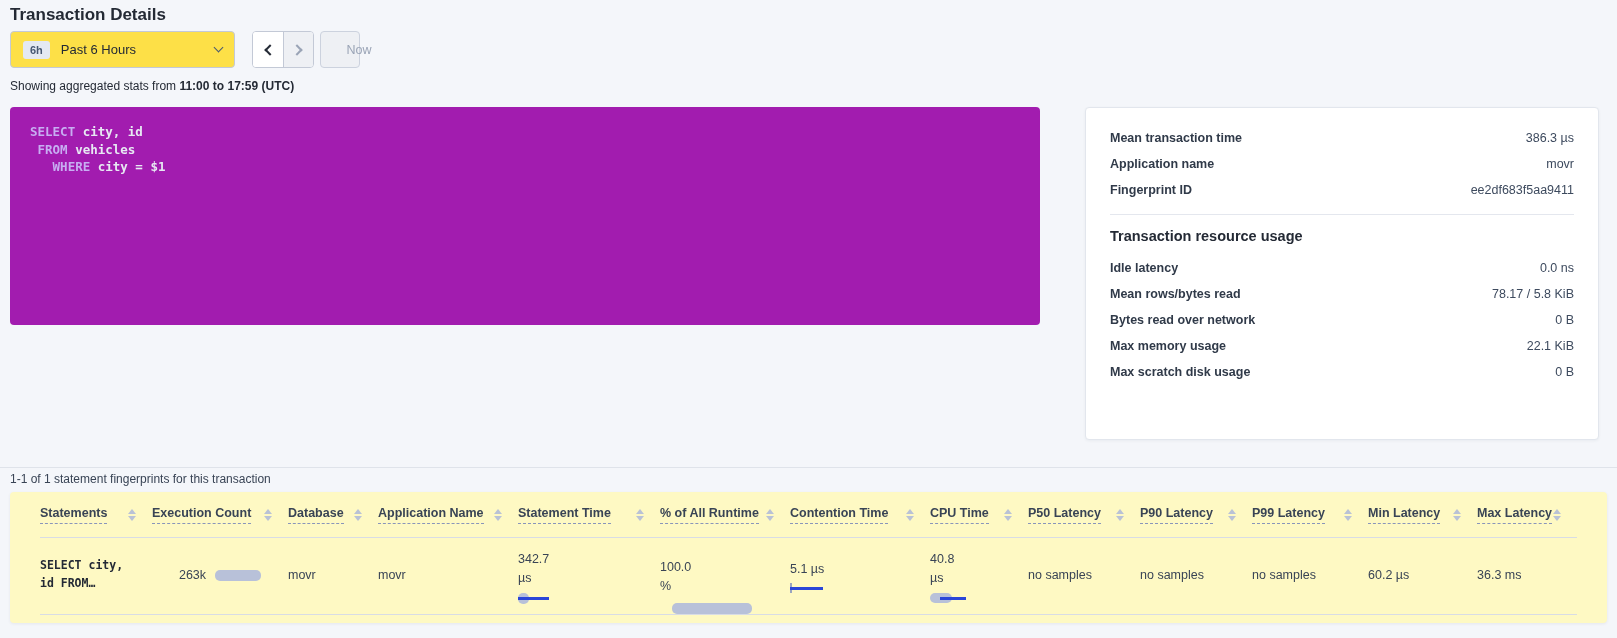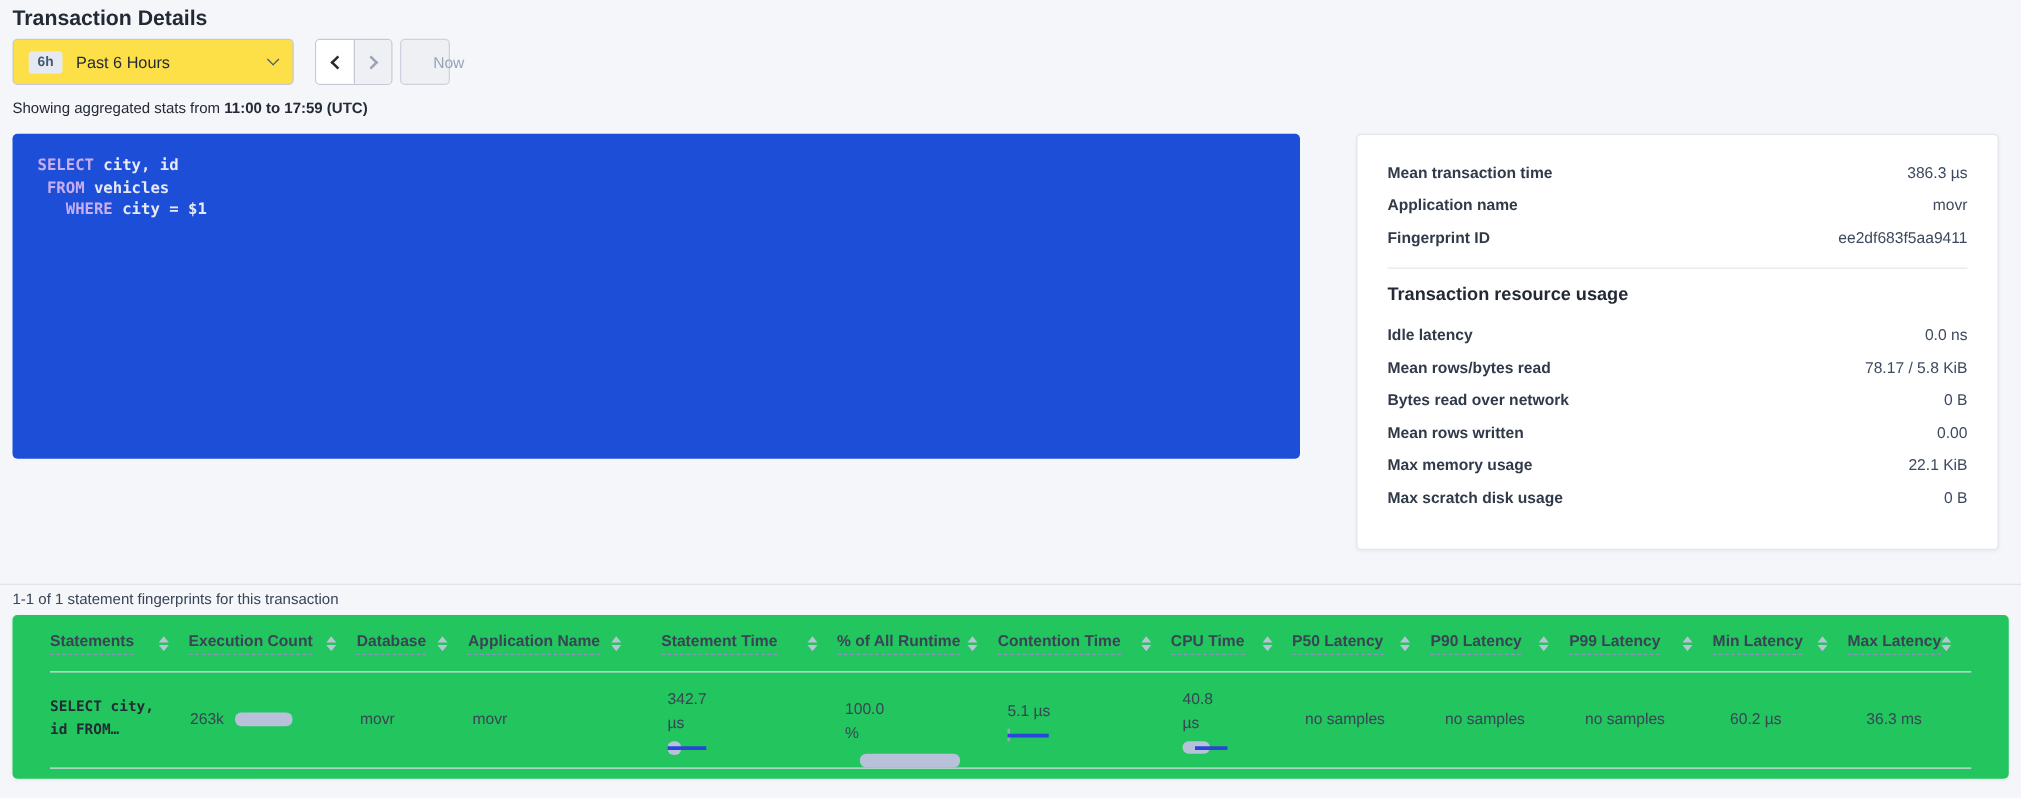--- a/index.html
+++ b/index.html
@@ -20,49 +20,49 @@
   .arrow-group { margin-left:17px; display:flex; border:1px solid #c3c9d6; border-radius:4px; overflow:hidden; background:#fff; }
   .arrow-btn { width:30px; display:flex; align-items:center; justify-content:center; background:#fff; cursor:pointer; }
   .arrow-btn.disabled { background:#eef0f4; border-left:1px solid #c3c9d6; cursor:default; }
   .chev-left { width:8px; height:8px; border-left:2.5px solid #242a35; border-bottom:2.5px solid #242a35; transform:rotate(45deg); margin-left:3px; }
   .chev-right { width:8px; height:8px; border-left:2.5px solid #9aa4b6; border-bottom:2.5px solid #9aa4b6; transform:rotate(225deg); margin-right:3px; }
   .now-btn { margin-left:6px; width:38px; background:#eef0f4; border:1px solid #ccd2de; border-radius:4px; color:#9aa4b6; font-size:12.5px; display:flex; align-items:center; justify-content:center; cursor:default;padding-left:38px; }
   .stats-caption { position:absolute; left:10px; top:79px; font-size:12px; color:#242a35; }
   .stats-caption b { font-weight:700; }
 
   
-  .sql-box { position:absolute; left:10px; top:107px; width:1030px; height:260px; background:#1d4ed8; border-radius:4px; padding:16px 20px; font-family:"DejaVu Sans Mono", monospace; font-size:12.5px; font-weight:700; line-height:17.5px; color:#e7e9f3; }
+  .sql-box { position:absolute; left:10px; top:107px; width:1030px; height:218px; background:#a21caf; border-radius:4px; padding:16px 20px; font-family:"DejaVu Sans Mono", monospace; font-size:12.5px; font-weight:700; line-height:17.5px; color:#e7e9f3; }
   .sql-box .kw { color:#c7aef2; }
   .sql-box div { white-space:pre; }
 
   
   .summary-card { position:absolute; left:1085px; top:107px; width:514px; height:333px; background:#fff; border:1px solid #e2e6ed; border-radius:4px; box-shadow:0 1px 3px rgba(50,60,90,.06); padding:17px 24px; }
   .sum-row { display:flex; justify-content:space-between; align-items:center; height:26px; }
   .sum-label { font-size:12.5px; font-weight:700; color:#303a49; }
   .sum-value { font-size:12.5px; color:#3d4a5e; }
   .sum-divider { border:none; border-top:1px solid #e4e7ee; margin:11px 0 13px; }
   .resource-heading { font-size:14.5px; font-weight:700; color:#242a35; margin:3px 0 11px; }
 
   
   .section-divider { position:absolute; left:0; top:467px; width:1617px; border-top:1px solid #dfe3ea; }
   .stmt-caption { position:absolute; left:10px; top:472px; font-size:12px; color:#394455; }
 
-  .table-card { position:absolute; left:10px; top:492px; width:1597px; height:131px; background:#22c55e; border-radius:4px; box-shadow:0 1px 3px rgba(50,60,90,.08); padding:0 30px; }
+  .table-card { position:absolute; left:10px; top:492px; width:1597px; height:131px; background:#fef9c3; border-radius:4px; box-shadow:0 1px 3px rgba(50,60,90,.08); padding:0 30px; }
   .thead { display:flex; height:46px; align-items:center; border-bottom:1px solid #d8dce5; }
   .hc { display:flex; align-items:center; }
-  .c1{width:112px;} .c2{width:136px;} .c3{width:90px;} .c4{width:140px;} .c5{width:142px;margin-left:16px;} .c6{width:130px;} .c7{width:140px;} .c8{width:98px;} .c9{width:112px;} .c10{width:112px;} .c11{width:116px;} .c12{width:109px;} .c13{flex:1;}
+  .c1{width:112px;} .c2{width:136px;} .c3{width:90px;} .c4{width:140px;} .c5{width:142px;} .c6{width:130px;} .c7{width:140px;} .c8{width:98px;} .c9{width:112px;} .c10{width:112px;} .c11{width:116px;} .c12{width:109px;} .c13{flex:1;}
   .hlabel { font-size:12.5px; font-weight:700; color:#394455; border-bottom:1px dashed #8995ba; padding-bottom:3px; cursor:pointer; white-space:nowrap; }
   .sort-icon { margin-left:auto; margin-right:16px; display:flex; flex-direction:column; align-items:center; gap:2px; cursor:pointer; }
   .tri-up { width:0; height:0; border-left:4px solid transparent; border-right:4px solid transparent; border-bottom:5px solid #b9c2d6; }
   .tri-down { width:0; height:0; border-left:4px solid transparent; border-right:4px solid transparent; border-top:5px solid #b9c2d6; }
 
   .trow { display:flex; align-items:flex-start; height:77px; border-bottom:1px solid #d8dce5; padding-top:12px; }
   .tc { font-size:12.5px; color:#394455; }
   .stmt-text { font-family:"DejaVu Sans Mono", monospace; font-size:11.5px; font-weight:700; color:#242a35; line-height:18px; margin-top:6px; cursor:pointer; }
-  .exec-cell { display:flex; align-items:center; margin-top:18px; }
+  .exec-cell { display:flex; align-items:center; margin-top:18px;justify-content:center; }
   .bar-gray { background:#b8c1d9; border-radius:5px; }
   .exec-bar { width:46px; height:11px; margin-left:9px; }
   .plain-cell { margin-top:18px; }
   .metric-lines { line-height:19px; }
   .mini-bar { position:relative; width:36px; height:11px; margin-top:5px; }
   .mini-bar .seg { position:absolute; left:0; top:0; width:11px; height:11px; background:#b8c1d9; border-radius:5px; }
   .mini-bar .line { position:absolute; left:0; top:4px; width:31px; height:3px; background:#2a46d8; }
   .runtime-cell { display:flex; margin-top:8px;flex-direction:column; }
   .runtime-bar { width:80px; height:11px; margin-left:12px; margin-top:7px; }
   .contention-cell { margin-top:12px; }
@@ -126,24 +126,20 @@
   </div>
   <div class="sum-row">
     <span class="sum-label">Mean rows/bytes read</span>
     <span class="sum-value">78.17 / 5.8 KiB</span>
   </div>
   <div class="sum-row">
     <span class="sum-label">Bytes read over network</span>
     <span class="sum-value">0 B</span>
   </div>
   <div class="sum-row">
-    <span class="sum-label">Mean rows written</span>
-    <span class="sum-value">0.00</span>
-  </div>
-  <div class="sum-row">
     <span class="sum-label">Max memory usage</span>
     <span class="sum-value">22.1 KiB</span>
   </div>
   <div class="sum-row">
     <span class="sum-label">Max scratch disk usage</span>
     <span class="sum-value">0 B</span>
   </div>
 </div>
 
 <div class="section-divider"></div>

